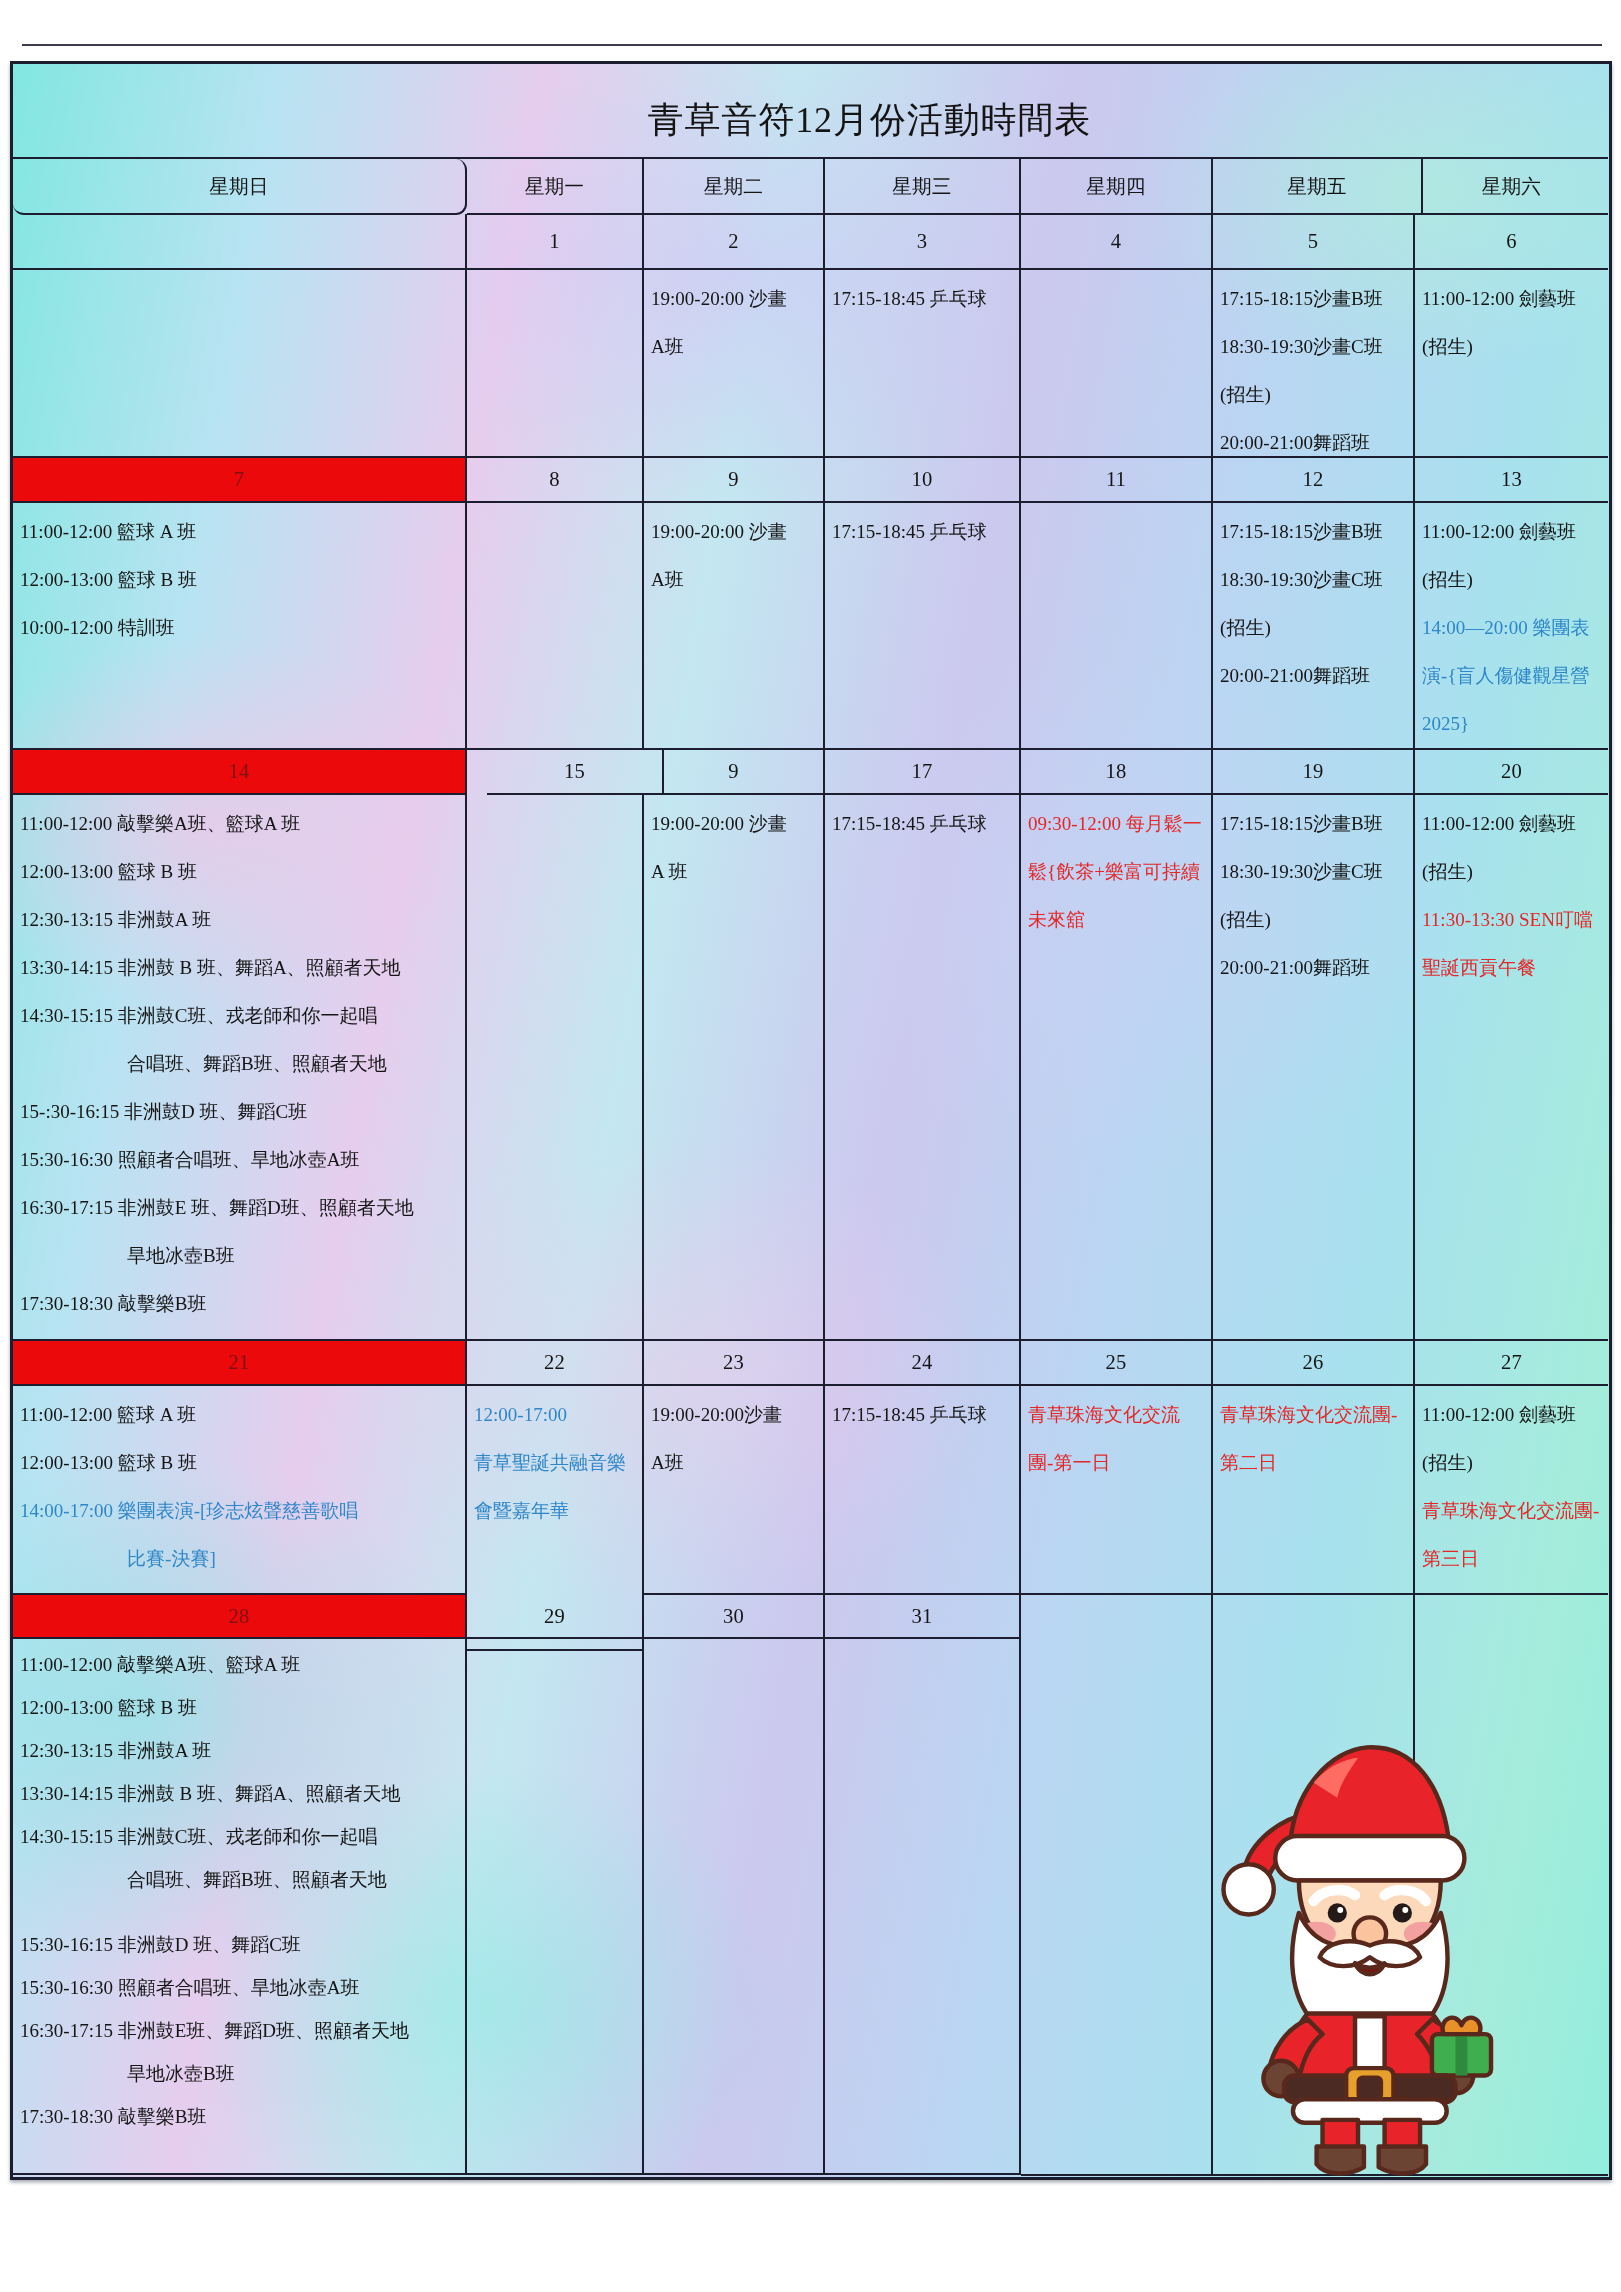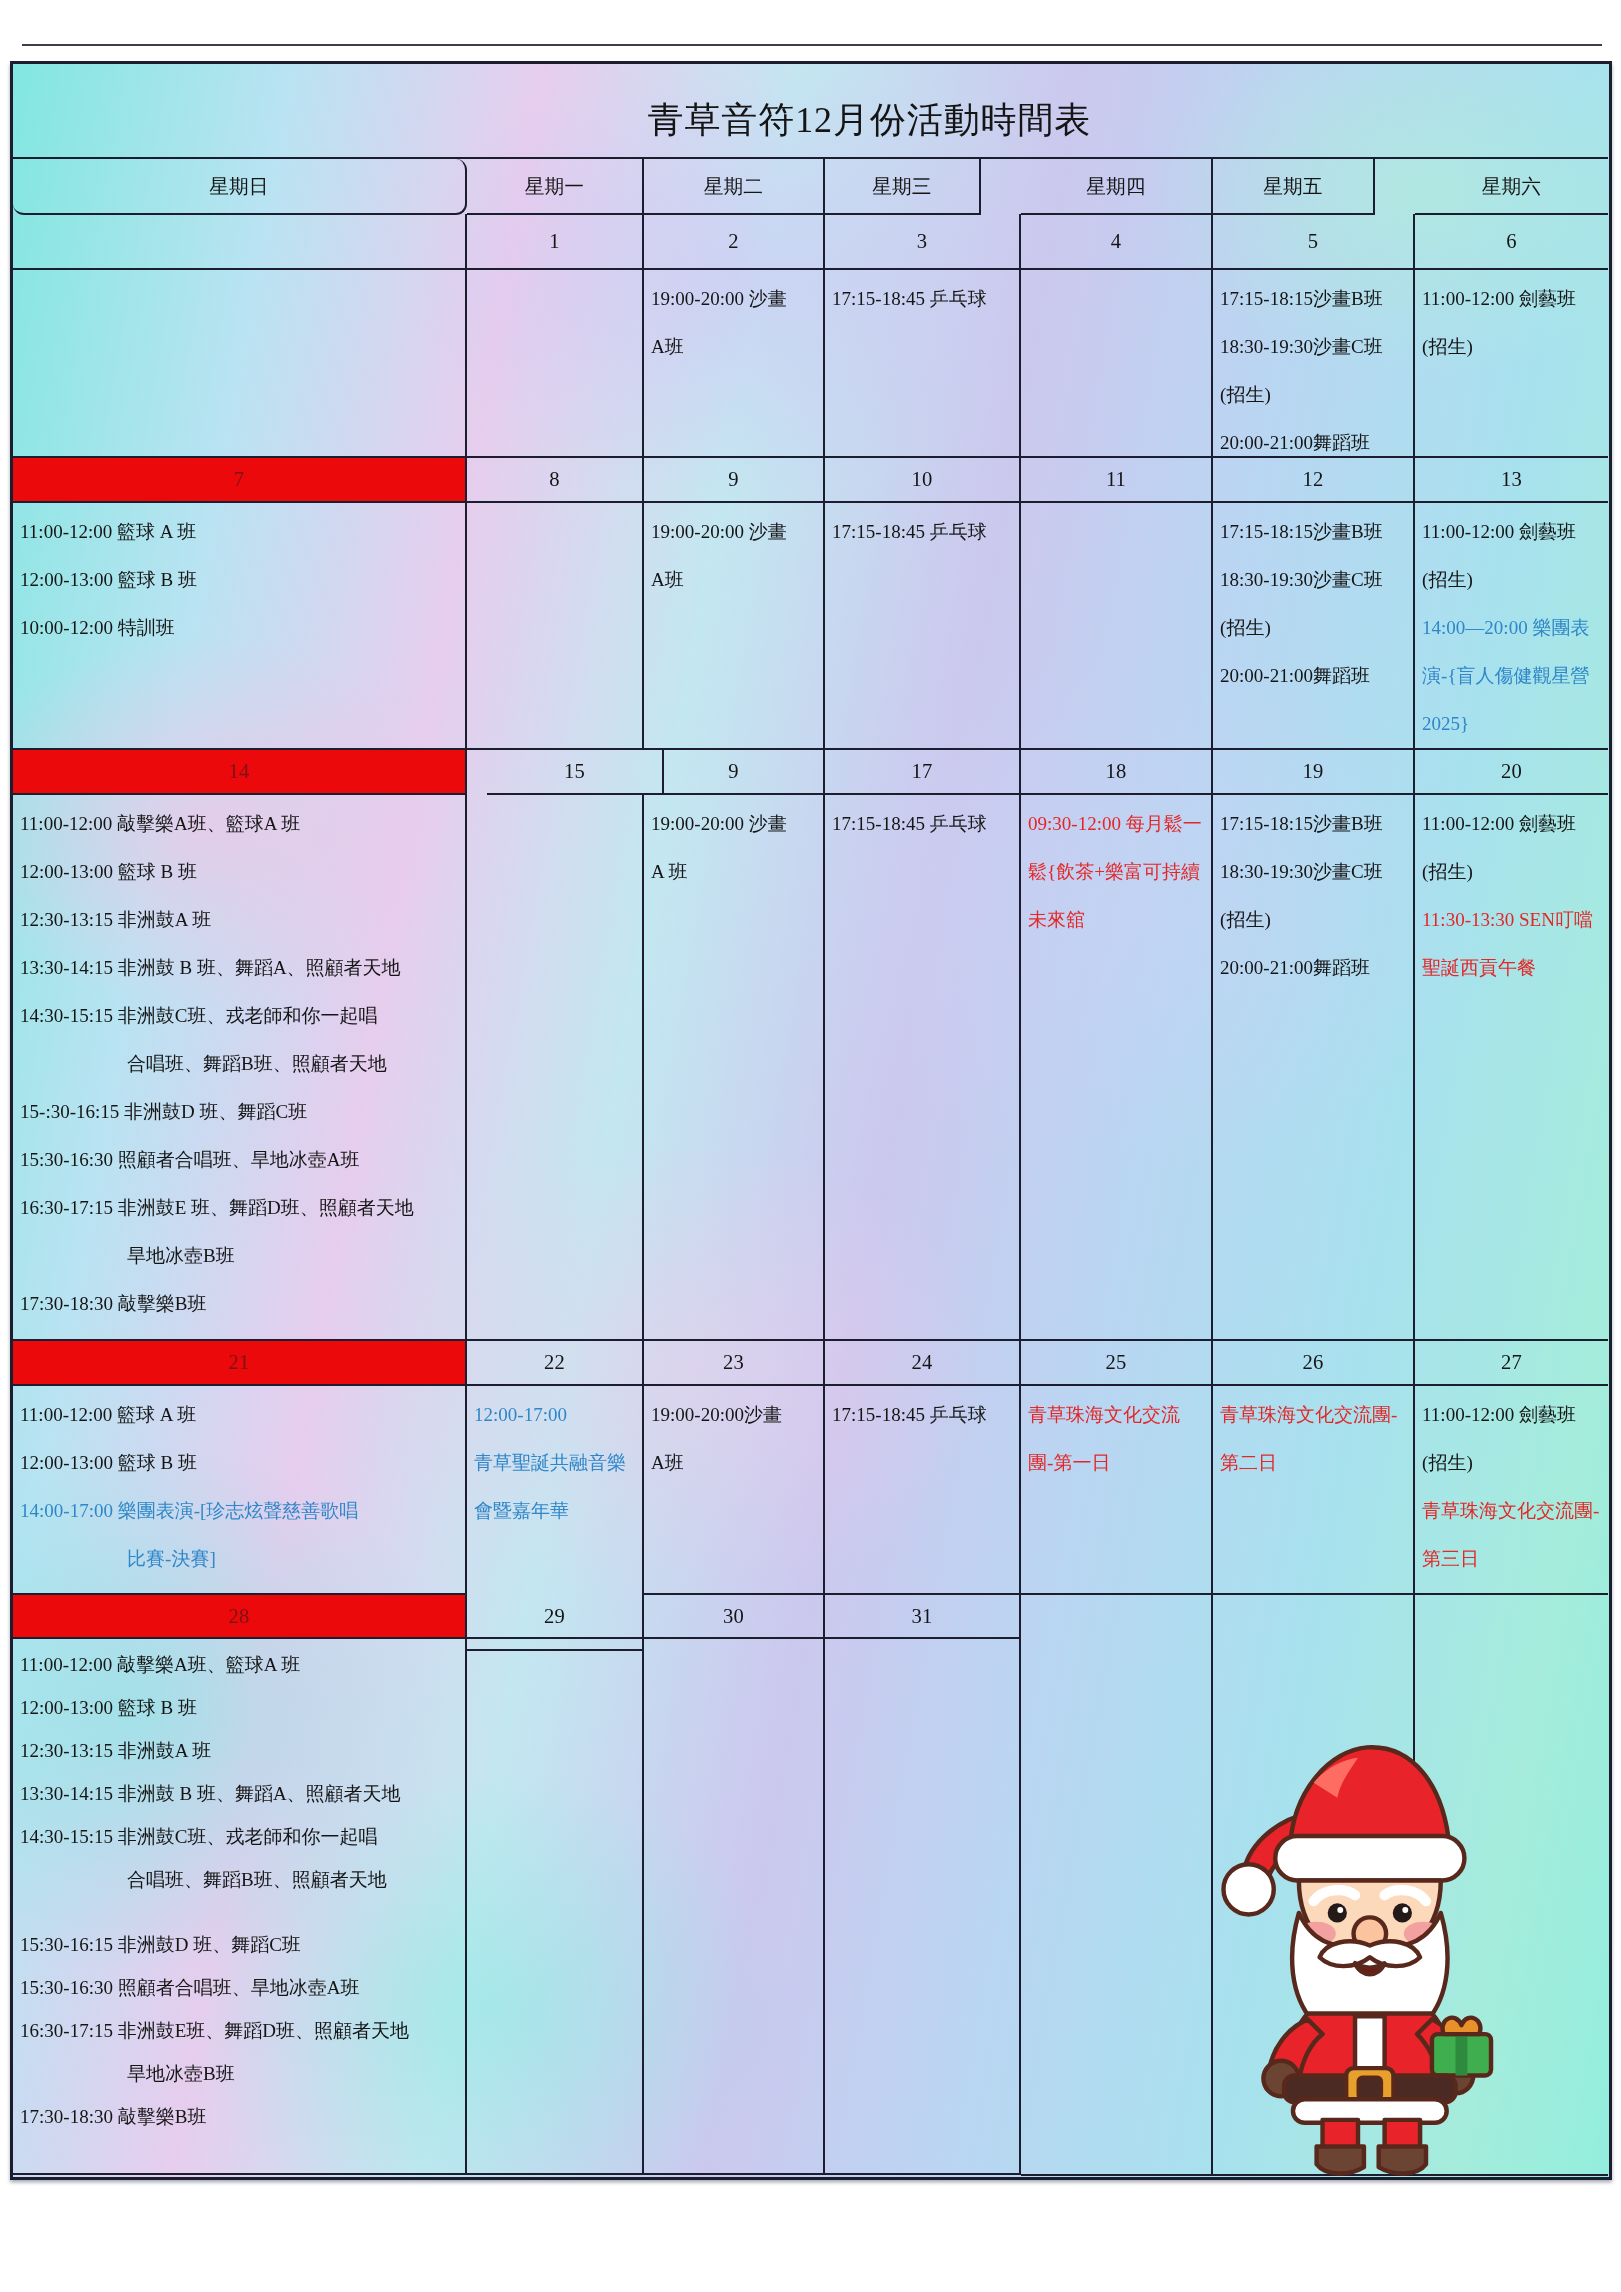--- a/index.html
+++ b/index.html
@@ -45,23 +45,23 @@
 <body>
 
 <div class="sheet">
   <div class="top-rule"></div>
 
   <div class="cal" id="cal">
     <div class="title-cell" id="title-cell" style="left: 0px; top: 0px; width: 1595px; height: 95px;">青草音符12月份活動時間表</div>
   <div class="cell hdr" style="left: 0px; top: 95px; width: 454px; height: 56px; border-radius: 11px;">星期日</div>
       <div class="cell hdr" style="left: 454px; top: 95px; width: 177px; height: 56px;">星期一</div>
       <div class="cell hdr" style="left: 631px; top: 95px; width: 181px; height: 56px;">星期二</div>
-      <div class="cell hdr" style="left: 812px; top: 95px; width: 156px; height: 56px;">星期三</div>
+      <div class="cell hdr" style="left: 812px; top: 95px; width: 196px; height: 56px;">星期三</div>
       <div class="cell hdr" style="left: 1008px; top: 95px; width: 192px; height: 56px;">星期四</div>
-      <div class="cell hdr" style="left: 1200px; top: 95px; width: 162px; height: 56px;">星期五</div>
+      <div class="cell hdr" style="left: 1200px; top: 95px; width: 210px; height: 56px;">星期五</div>
       <div class="cell hdr last" style="left: 1402px; top: 95px; width: 193px; height: 56px;">星期六</div>
       <div class="cell date" style="left: 0px; top: 150px; width: 454px; height: 56px;"></div>
       <div class="cell body-cell" style="left: 0px; top: 206px; width: 454px; height: 188px;"></div>
       <div class="cell date" style="left: 454px; top: 150px; width: 177px; height: 56px;">1</div>
       <div class="cell body-cell" style="left: 454px; top: 206px; width: 177px; height: 188px;"></div>
       <div class="cell date" style="left: 631px; top: 150px; width: 181px; height: 56px;">2</div>
       <div class="cell body-cell" style="left: 631px; top: 206px; width: 181px; height: 188px;">
         <div class="line">19:00-20:00 沙畫</div>
         <div class="line">A班</div>
       </div>

